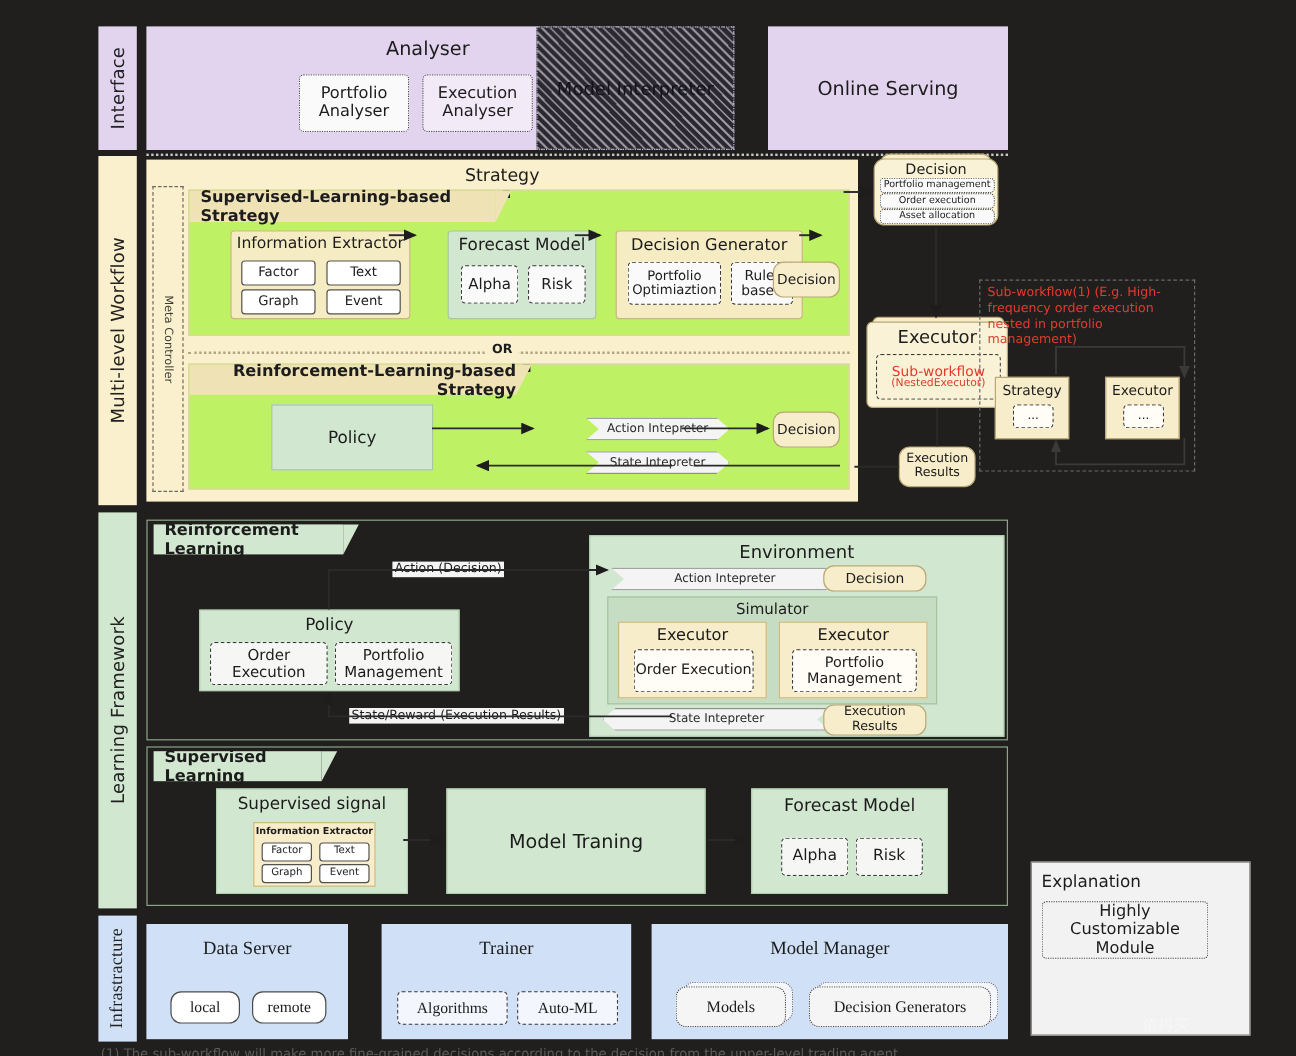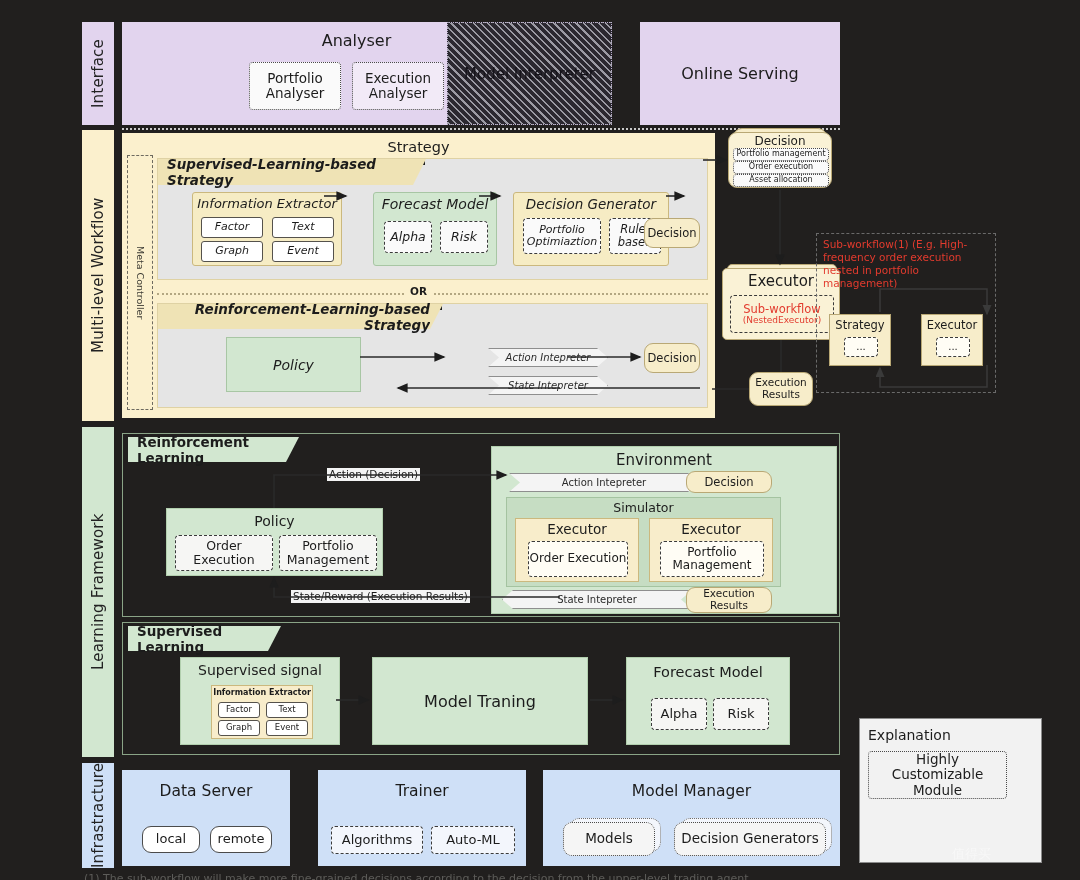--- a/index.html
+++ b/index.html
@@ -19,24 +19,24 @@
     position:absolute;
     writing-mode:vertical-rl; transform:rotate(180deg);
     display:flex; align-items:center; justify-content:center;
     font-size:15px; color:#222; letter-spacing:.2px;
   }
   .panel { position:absolute; }
   .title-c{ text-align:center; }
 
   .purple{ background:#e2d4ee; }
   .cream { background:#fbf0cd; }
-  .cream2{ background:#e5e5e5;font-style:italic; }
+  .cream2{ background:#bef264; }
   .green { background:#d2e7d0; }
   .green2{ background:#c6ddc3; }
-  .blue  { background:#cfe0f7; }
+  .blue  { background:#cfe0f7;font-family:Liberation Serif, serif; }
 
   .hatch{
     background-image:repeating-linear-gradient(45deg,
       rgba(90,90,90,.30) 0px, rgba(90,90,90,.30) 1.2px,
       rgba(255,255,255,0) 1.2px, rgba(255,255,255,0) 5px);
   }
   .hatch-dense{
     background:#2b2830;
     background-image:repeating-linear-gradient(45deg,
       rgba(225,225,235,.62) 0px, rgba(225,225,235,.62) 1.6px,

